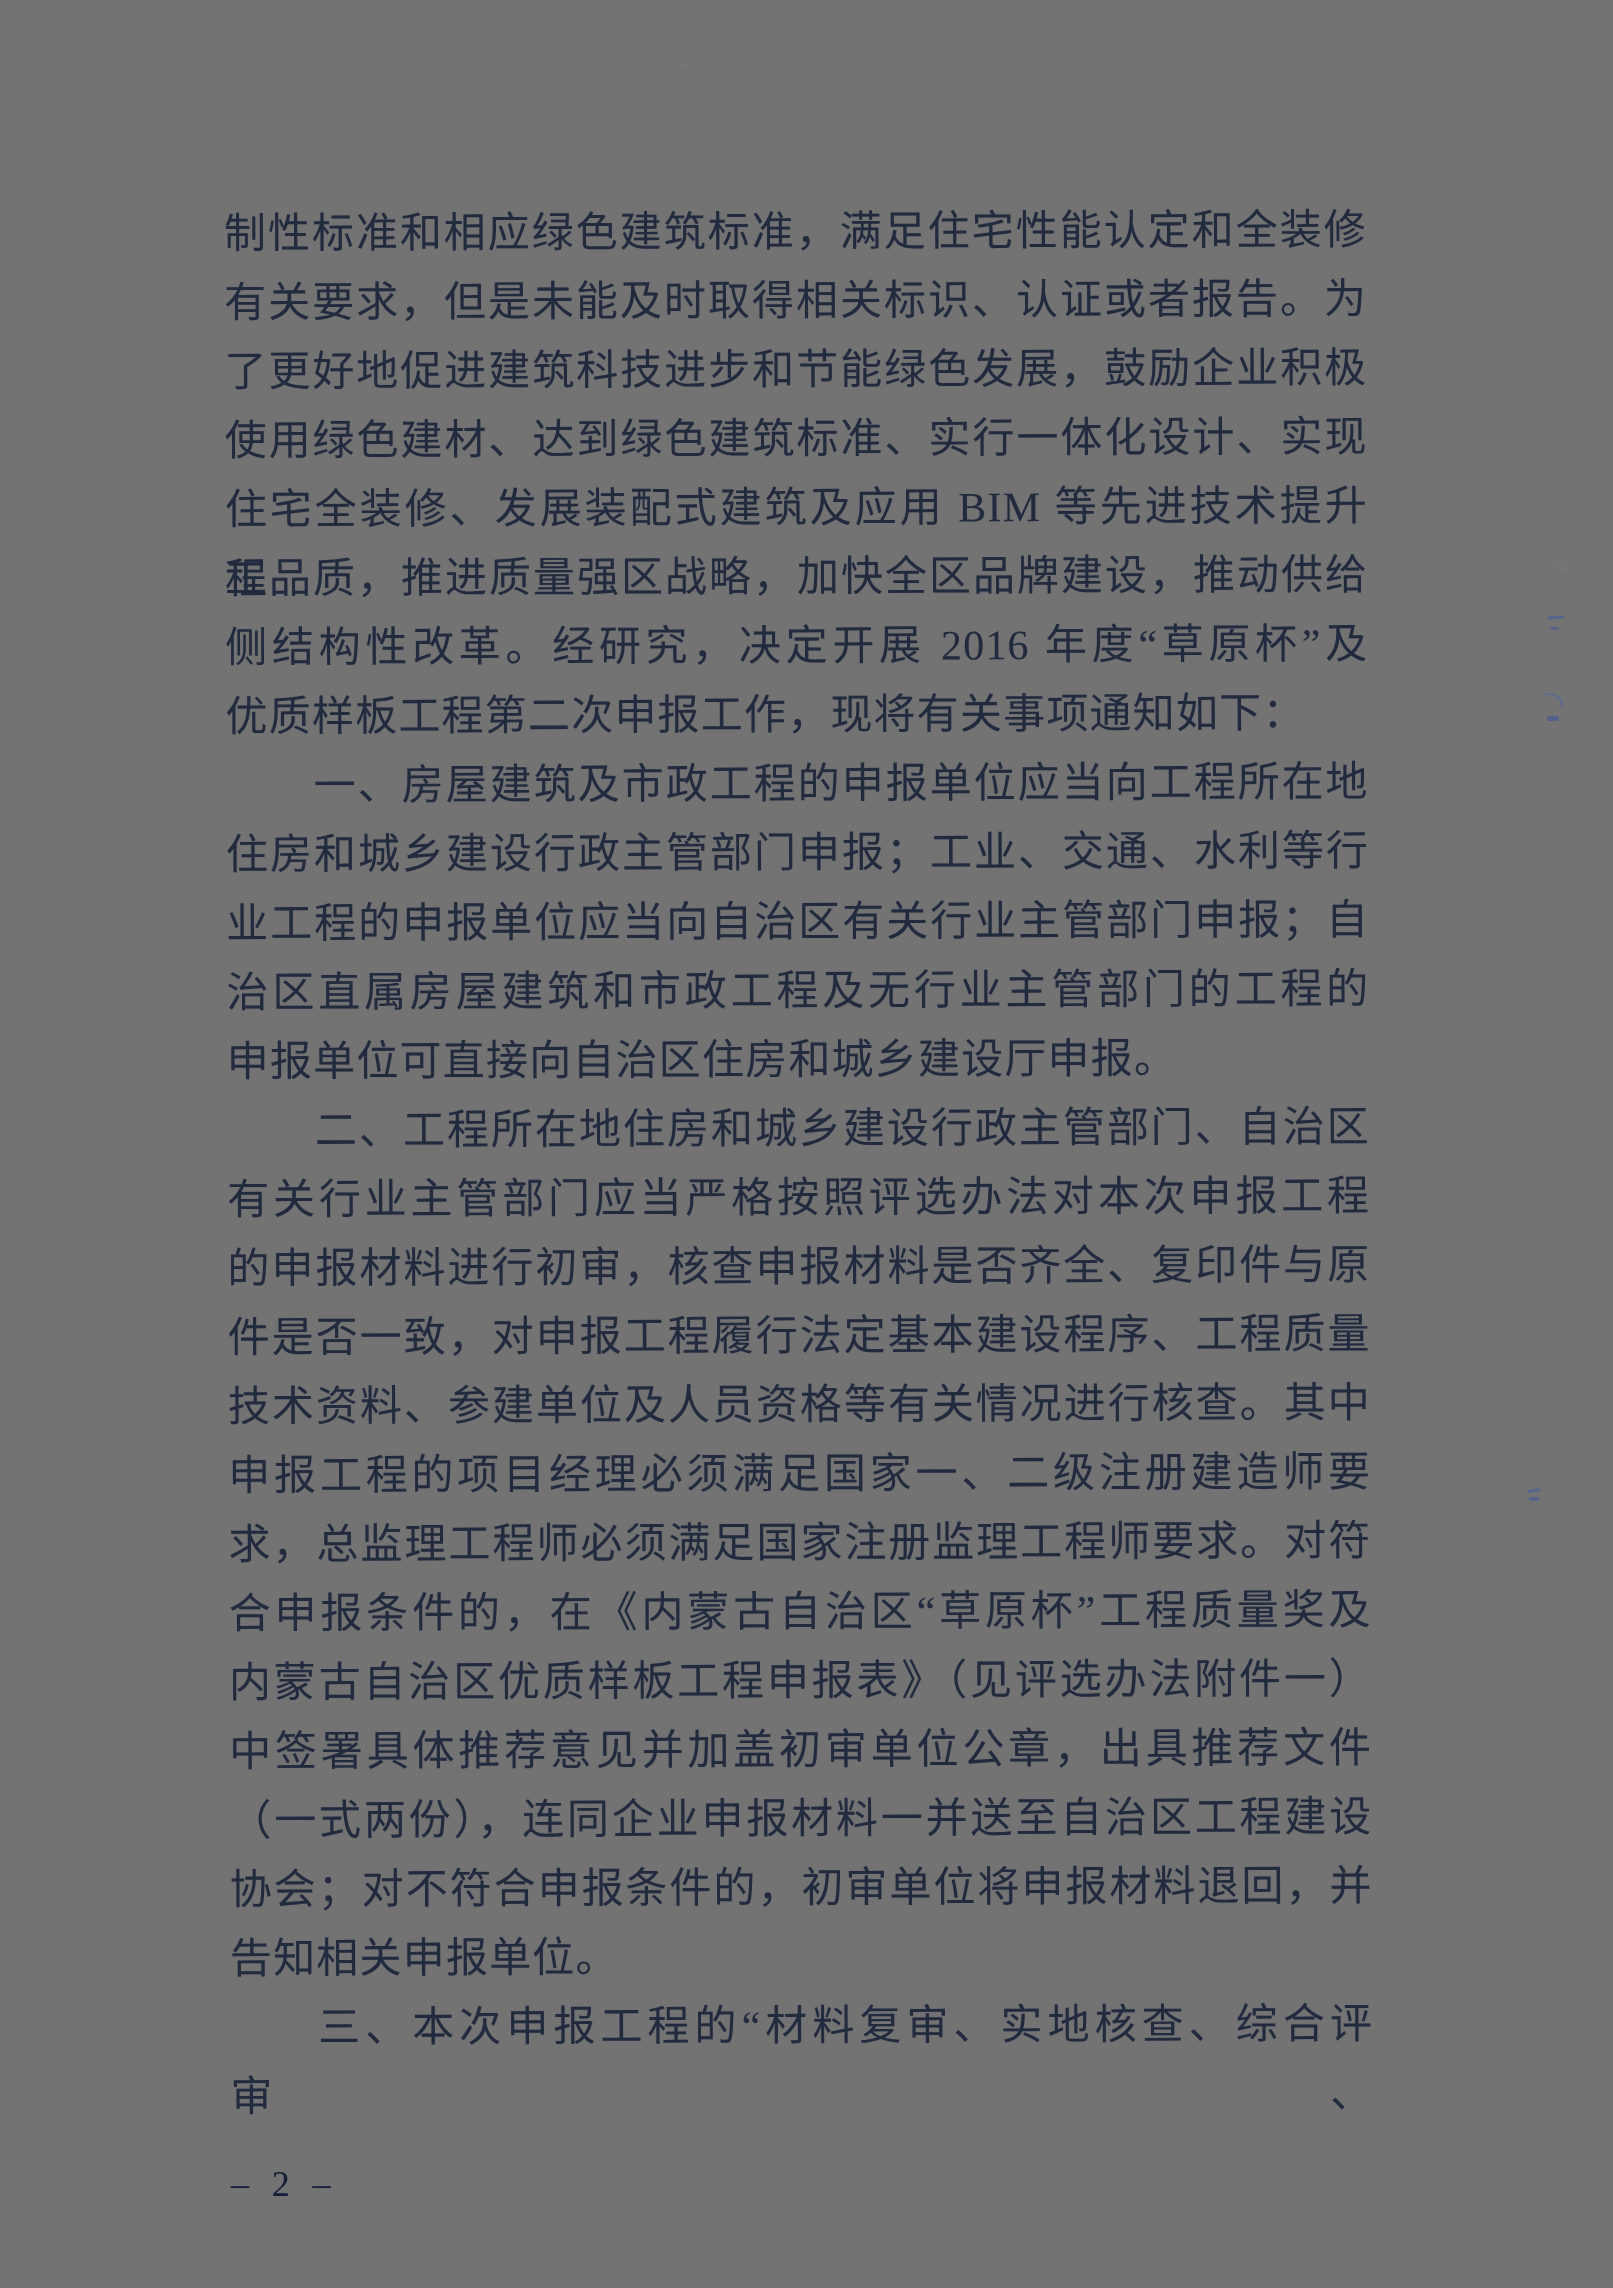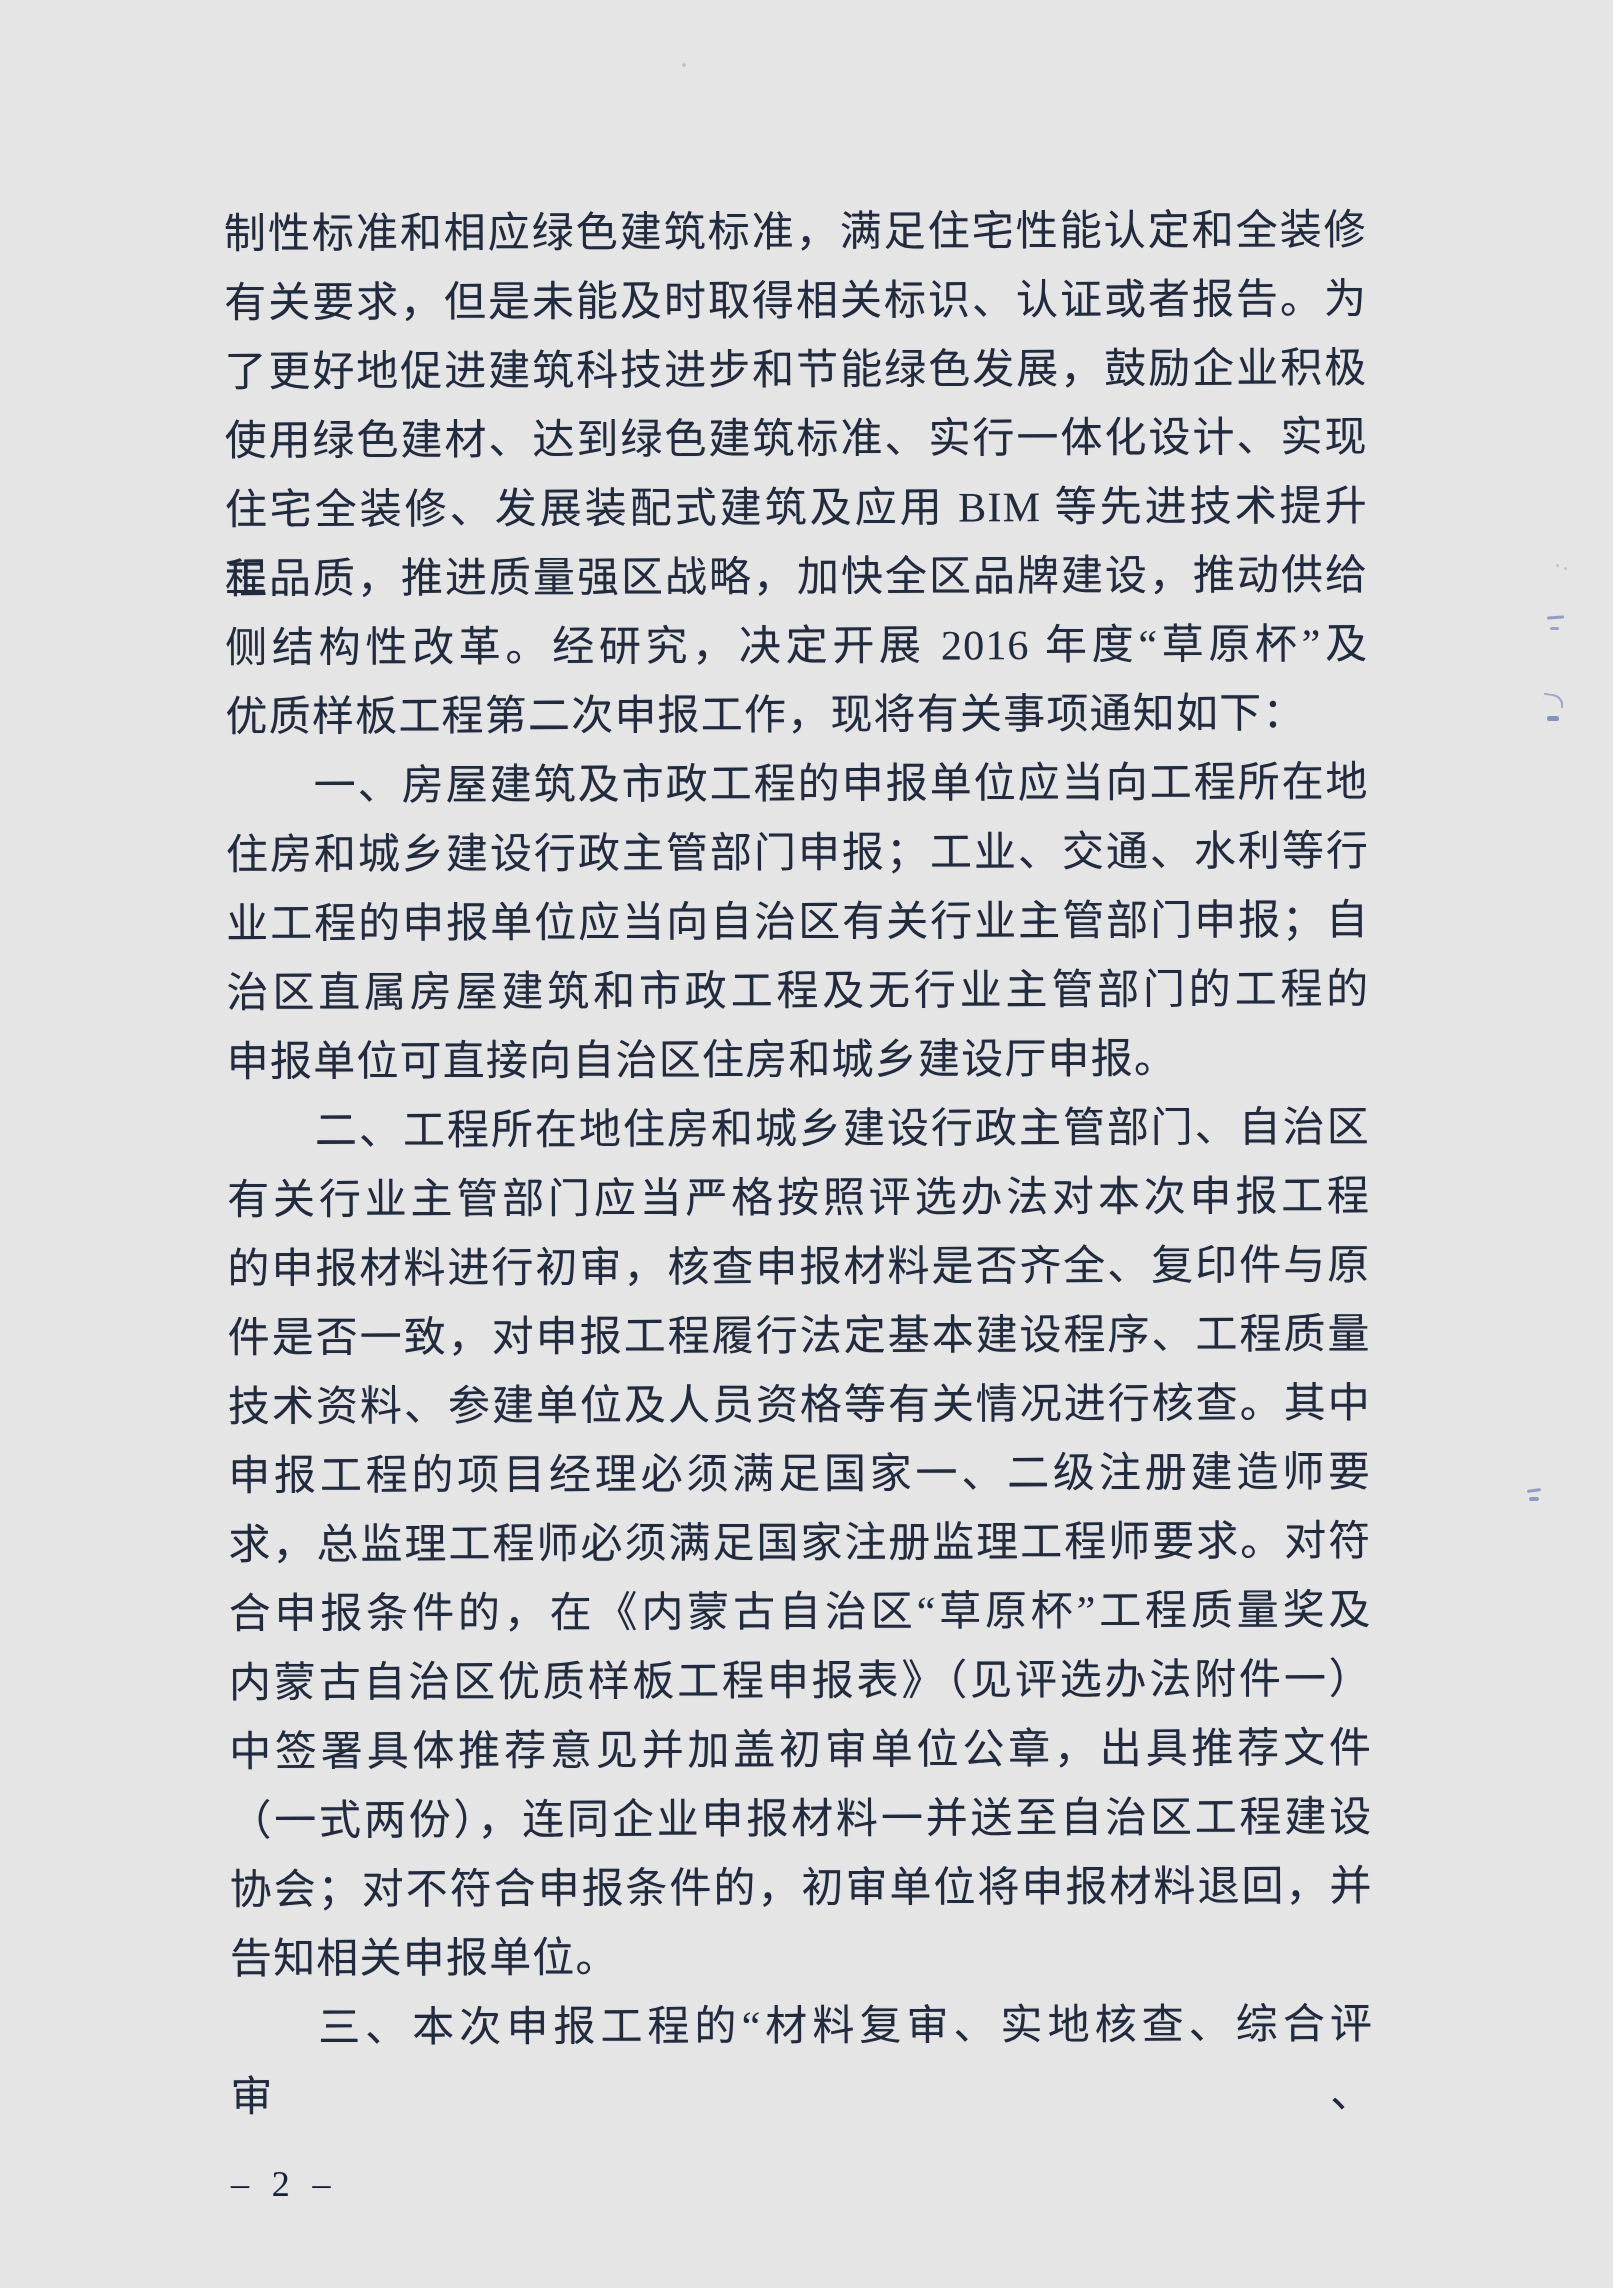--- a/index.html
+++ b/index.html
@@ -4,21 +4,21 @@
 <style>
   html, body {
     margin: 0;
     padding: 0;
     background: #ffffff;
   }
   .page {
     position: relative;
     width: 1614px;
     height: 2288px;
-    background: #e5e5e5;
+    background: #737373;
     overflow: hidden;
     font-family: "Liberation Serif", "DejaVu Serif", serif;
   }
   
   .body-text {
     position: absolute;
     left: 227px;
     top: 200px;
     width: 1143px;
     color: #222a3d;

